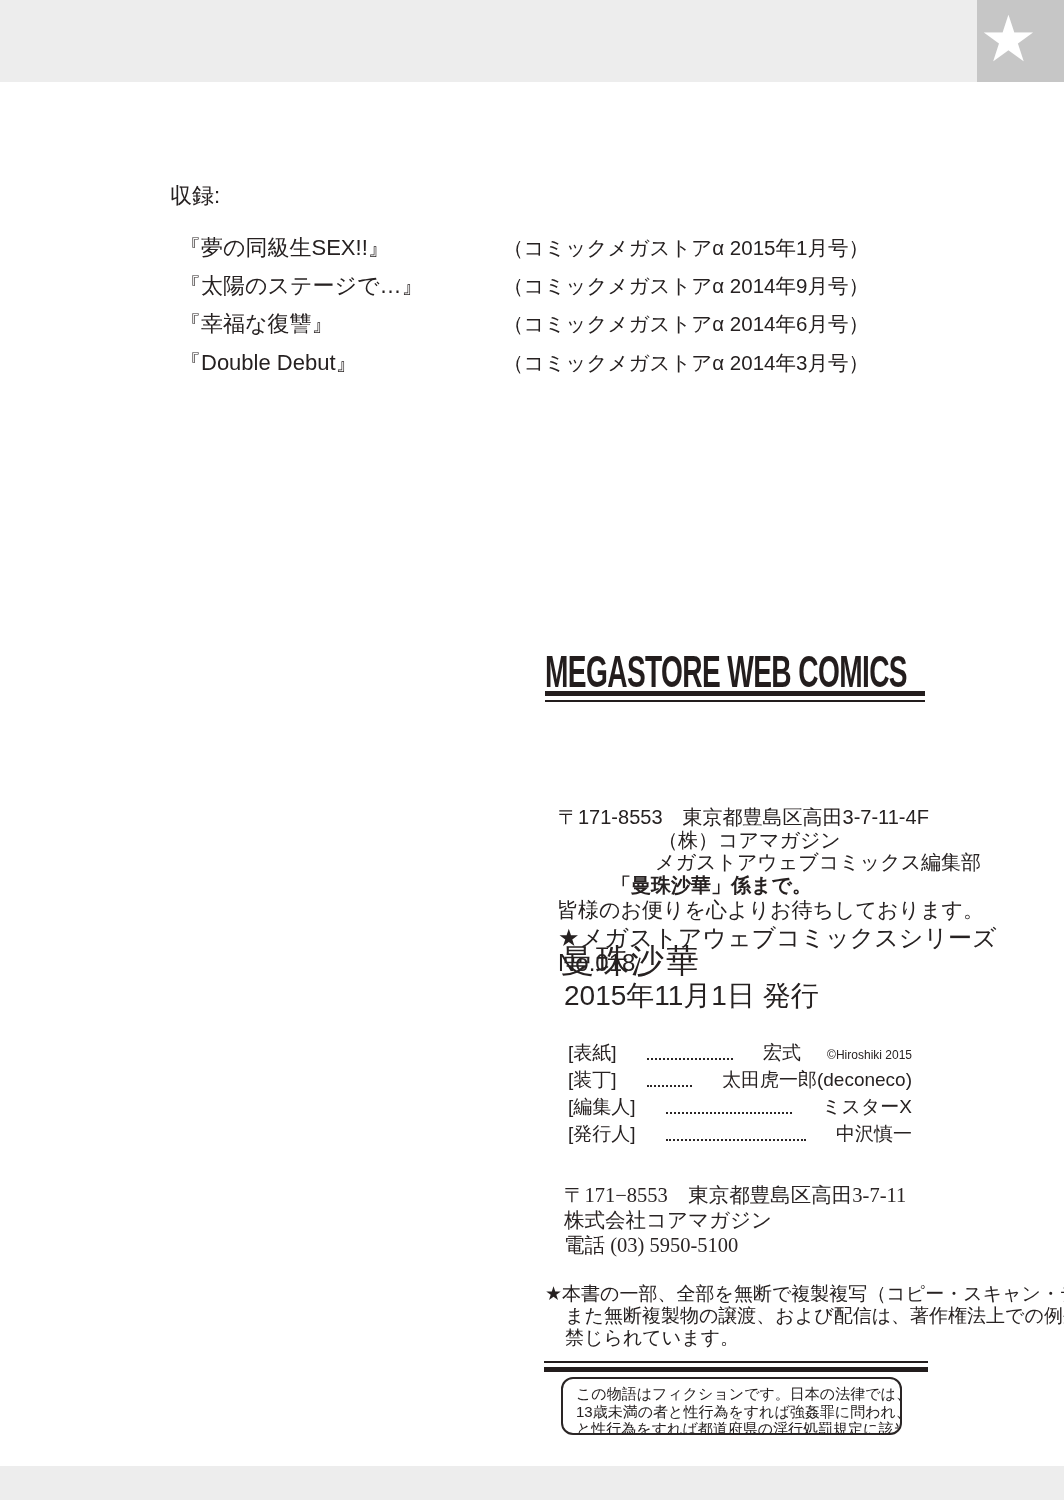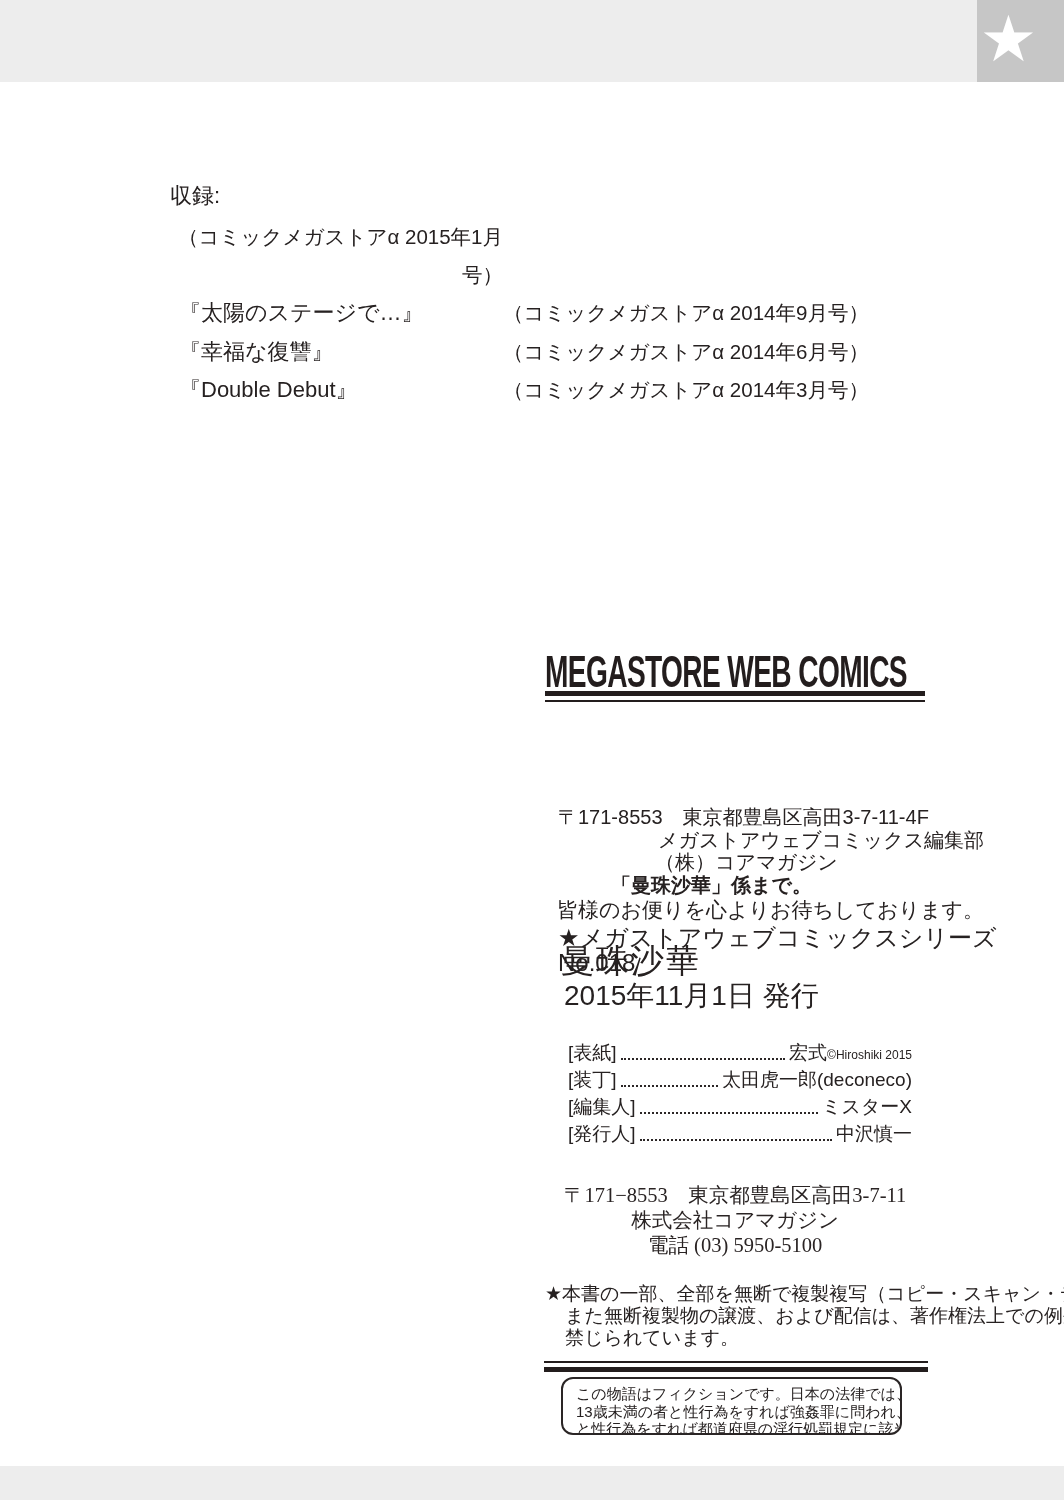--- a/index.html
+++ b/index.html
@@ -13,21 +13,21 @@
   }
   
   .top-bar{position:absolute;left:0;top:0;width:1064px;height:82px;background:#ededed;}
   .star-tab{position:absolute;right:0;top:0;width:87px;height:82px;background:#c6c6c6;
             display:flex;align-items:center;justify-content:center;}
   .star-tab .star{color:#ffffff;font-size:64px;line-height:82px;transform:translate(-12px,-2px);}
   .bottom-bar{position:absolute;left:0;top:1466px;width:1064px;height:34px;background:#ededed;}
 
   
   .toc{position:absolute;left:170px;top:183px;}
-  .toc-heading{font-size:22px;line-height:26px;margin-bottom:9px;}
+  .toc-heading{font-size:22px;line-height:26px;margin-bottom:20px;}
   .toc-row{display:grid;grid-template-columns:333px auto;line-height:38.2px;}
   .toc-title{font-size:22px;padding-left:9px;}
   .toc-source{font-size:20.5px;text-align:right;}
 
   
   .blk{position:absolute;}
   .logo{left:545px;top:649px;width:382px;font-size:45px;line-height:45px;font-weight:bold;
         letter-spacing:-1px;white-space:nowrap;transform:scaleX(0.625);transform-origin:left top;
         color:#231d1d;}
   .logo-rule{left:545px;top:691px;width:380px;height:11px;
@@ -37,28 +37,28 @@
   .addr div:nth-child(1){margin-left:13px;}
   .addr div:nth-child(2){margin-left:113px;}
   .addr div:nth-child(3){margin-left:110px;}
   .addr div:nth-child(4){margin-left:66px;font-weight:bold;}
   .waiting{left:557px;top:897px;font-size:21px;line-height:25px;}
   .series{left:558px;top:925px;font-size:24px;line-height:25px;}
   .book-title{left:561px;top:944px;font-size:33px;line-height:34px;font-weight:normal;letter-spacing:2px;}
   .pub-date{left:564px;top:982px;font-size:28px;line-height:27px;}
 
   .credits{left:568px;top:1040px;width:344px;font-size:19px;}
-  .credit-row{display:flex;align-items:baseline;height:27px;}
+  .credit-row{display:flex;align-items:baseline;height:27px;gap:26px;}
   .credit-label{white-space:nowrap;}
   .leader{flex:1;border-bottom:2.4px dotted #2b2626;margin:0 4px 7px;align-self:flex-end;}
   .credit-name{white-space:nowrap;}
   .credit-note{font-size:12px;letter-spacing:0;}
 
   .publisher{left:564px;top:1183px;font-family:"Liberation Serif","DejaVu Serif",serif;
-             font-size:20.5px;line-height:25px;color:#2a2424;text-align:center;}
+             font-size:20.5px;line-height:25px;color:#2a2424;}
   .copyright{left:545px;top:1283px;width:500px;font-size:19px;line-height:21.8px;white-space:nowrap;}
   .copyright div + div{margin-left:20px;}
   .bottom-rule{left:544px;top:1361px;width:384px;height:11px;
                border-top:2px solid #231d1d;border-bottom:5px solid #231d1d;box-sizing:border-box;}
   .disclaimer{left:561px;top:1377px;width:341px;height:58px;box-sizing:border-box;
               border:2.5px solid #2a2525;border-radius:12px;padding:6px 0 0 13px;
               font-size:15px;line-height:17.6px;white-space:nowrap;overflow:hidden;}
 </style>
 </head>
 <body>
@@ -67,20 +67,21 @@
 
   <div class="top-bar">
     <div class="star-tab">
       <span class="star">★</span>
     </div>
   </div>
 
   <div class="toc">
     <div class="toc-heading">収録:</div>
     <div class="toc-row">
+      <span class="toc-title">『夢の同級生SEX!!』</span>
       <span class="toc-source">（コミックメガストアα 2015年1月号）</span>
     </div>
     <div class="toc-row">
       <span class="toc-title">『太陽のステージで…』</span>
       <span class="toc-source">（コミックメガストアα 2014年9月号）</span>
     </div>
     <div class="toc-row">
       <span class="toc-title">『幸福な復讐』</span>
       <span class="toc-source">（コミックメガストアα 2014年6月号）</span>
     </div>
@@ -89,22 +90,22 @@
       <span class="toc-source">（コミックメガストアα 2014年3月号）</span>
     </div>
   </div>
 
   <div class="blk logo">MEGASTORE WEB COMICS</div>
   <div class="blk logo-rule"></div>
 
 
   <div class="blk addr">
     <div>〒171-8553　東京都豊島区高田3-7-11-4F</div>
+    <div>（株）コアマガジン</div>
     <div>メガストアウェブコミックス編集部</div>
-    <div>（株）コアマガジン</div>
     <div>「曼珠沙華」係まで。</div>
   </div>
 
   <div class="blk waiting">皆様のお便りを心よりお待ちしております。</div>
   <div class="blk series">★メガストアウェブコミックスシリーズNo.018</div>
   <div class="blk book-title">曼珠沙華</div>
   <div class="blk pub-date">2015年11月1日 発行</div>
 
   <div class="blk credits">
     <div class="credit-row">

